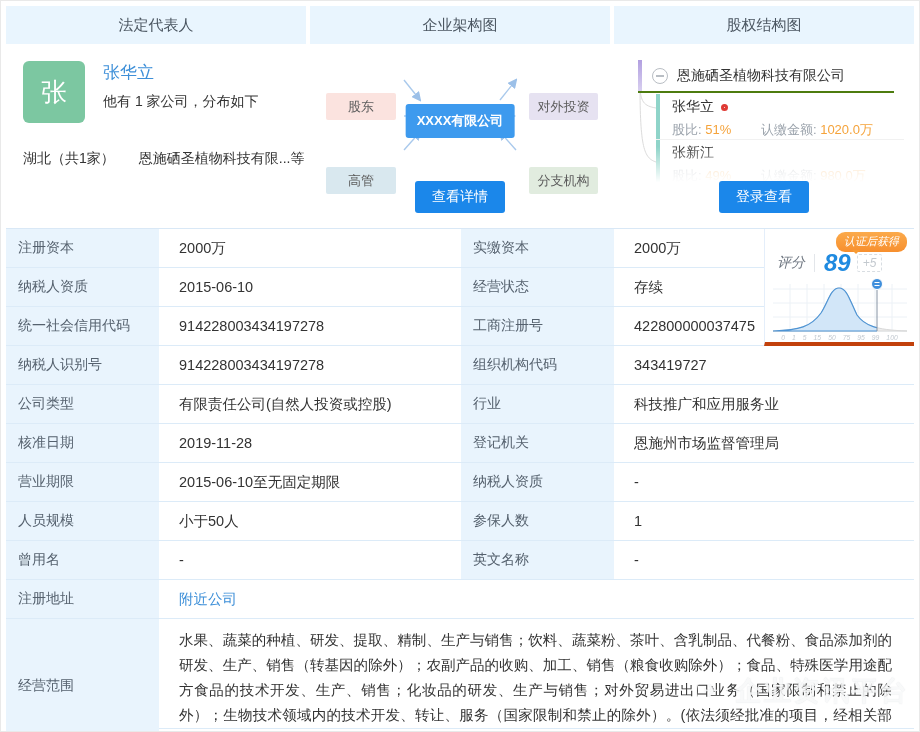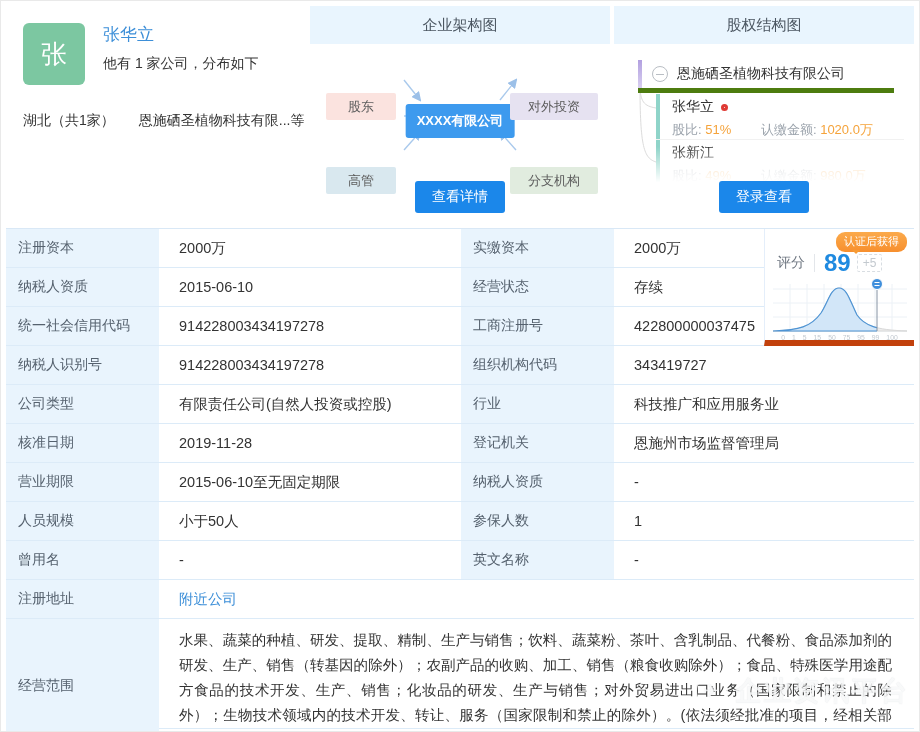--- a/index.html
+++ b/index.html
@@ -24,39 +24,39 @@
   .rep-row2 { display:flex; gap:24px; padding:27px 6px 0 17px; font-size:14px; color:#333; white-space:nowrap; }
   .rep-company { cursor:pointer; }
 
   
   .org-col { position:absolute; top:17px; display:flex; flex-direction:column; gap:15px; }
   .org-col.left { left:16px; }
   .org-col.right { right:12px; }
   .org-node { height:27px; display:flex; align-items:center; justify-content:center;
               font-size:13px; color:#5c5c5c; border-radius:2px; white-space:nowrap;margin-top:32px; }
   .org-col.left .org-node { width:70px; }
-  .org-col.right .org-node { width:88px; }
+  .org-col.right .org-node { width:69px; }
   .ln0 { background:#fbe3df; }
   .ln1 { background:#d9e8ef; }
   .ln2 { background:linear-gradient(#fdf0e2, rgba(253,243,231,0)); color:#cdbda9;text-align:center; }
   .rn0 { background:#e6e2f1; }
   .rn1 { background:#e1ecdf; }
   .rn2 { background:linear-gradient(#fbf2e7, rgba(252,245,236,0)); color:#c9c2ba; font-size:12px; }
   .center-node { position:absolute; left:50%; top:60px; transform:translateX(-50%);
                  background:#3d9aee; color:#fff; font-size:13px; font-weight:bold;
                  padding:8px 11px; border-radius:3px; white-space:nowrap; }
   .org-arrows { position:absolute; inset:0; }
   .blue-btn { position:absolute; left:50%; bottom:11px; transform:translateX(-50%);
               background:#1b87ea; color:#fff; font-size:14px; padding:7px 17px;
               border-radius:3px; border:none; cursor:pointer; white-space:nowrap; z-index:5; }
 
   
   .eq-lines { position:absolute; inset:0; }
   .eq-root { position:absolute; left:24px; right:20px; top:16px; height:33px;
-             display:flex; align-items:center; border-bottom:5px solid #4d7c0f; }
+             display:flex; align-items:center; border-bottom:2px solid #4d7c0f; }
   .bar-purple { width:4px; height:100%; background:linear-gradient(#b2a0e0,#d8cff0); flex:0 0 auto; }
   .minus-icon { width:16px; height:16px; border:1px solid #b9bec4; border-radius:50%;
                 margin:0 9px 0 10px; position:relative; flex:0 0 auto; }
   .minus-icon::after { content:""; position:absolute; left:3px; right:3px; top:6.5px;
                        height:1.5px; background:#b9bec4; }
   .eq-root-name { font-size:14px; color:#333; white-space:nowrap; }
   .sh-list { position:absolute; left:42px; right:10px; top:50px; }
   .eq-child { position:relative; display:flex; height:46px; border-bottom:1px solid #f1f1f1; }
   .bar-teal { width:4px; height:100%; background:#8fd4c9; flex:0 0 auto; }
   .sh-body { padding:4px 0 0 12px; }
@@ -83,21 +83,21 @@
   .addr-row { height:39px; }
   .addr-value { gap:12px; }
   .link { color:#3d8fd8; cursor:pointer; }
   .scope-row { height:110px; }
   .scope-label { align-items:center; }
   .scope-text { display:block; padding:9px 22px 0 20px; font-size:14.5px; color:#333;
                 line-height:25px; text-align:justify; }
 
   
   .score-box { position:absolute; top:0; right:0; width:150px; height:117px; background:#fff;
-               border-left:1px solid #e4eefa; border-bottom:6px solid #c2410c; z-index:2; }
+               border-left:1px solid #e4eefa; border-bottom:4px solid #c2410c; z-index:2;font-style:italic; }
   .score-badge { position:absolute; top:3px; right:7px; background:linear-gradient(#fbaa4b,#f78f2e);
                  color:#fff; font-size:11px; padding:2px 8px 3px; border-radius:9px; z-index:3; }
   .score-badge::after { content:""; position:absolute; left:16px; bottom:-6px;
                         border:4px solid transparent; border-top-color:#f79b35; }
   .score-line { position:absolute; top:22px; left:12px; display:flex; align-items:center; }
   .score-word { font-size:14px; color:#6e7680; padding-right:9px; border-right:1px solid #e3e6ea; }
   .score-value { font-size:24px; font-weight:bold; color:#1f8ae0; margin-left:9px; line-height:1; }
   .score-bonus { margin-left:6px; font-size:12px; color:#c3c9cf;
                  border:1px dashed #d8dde2; border-radius:2px; padding:1px 5px; }
   .score-svg { position:absolute; left:6px; top:47px; }
@@ -113,20 +113,21 @@
   .wm-text { font-size:27px; font-weight:bold; letter-spacing:2px; }
 </style>
 </head>
 <body>
 
 <div class="page">
 
   <div class="top">
 
     <div class="panel">
+      <div class="panel-header">法定代表人</div>
       <div class="panel-body">
         <div class="rep-top">
           <div class="avatar">张</div>
           <div>
             <div class="rep-name">张华立</div>
             <div class="rep-desc">他有 1 家公司，分布如下</div>
           </div>
         </div>
         <div class="rep-row2">
           <span>湖北（共1家）</span>

